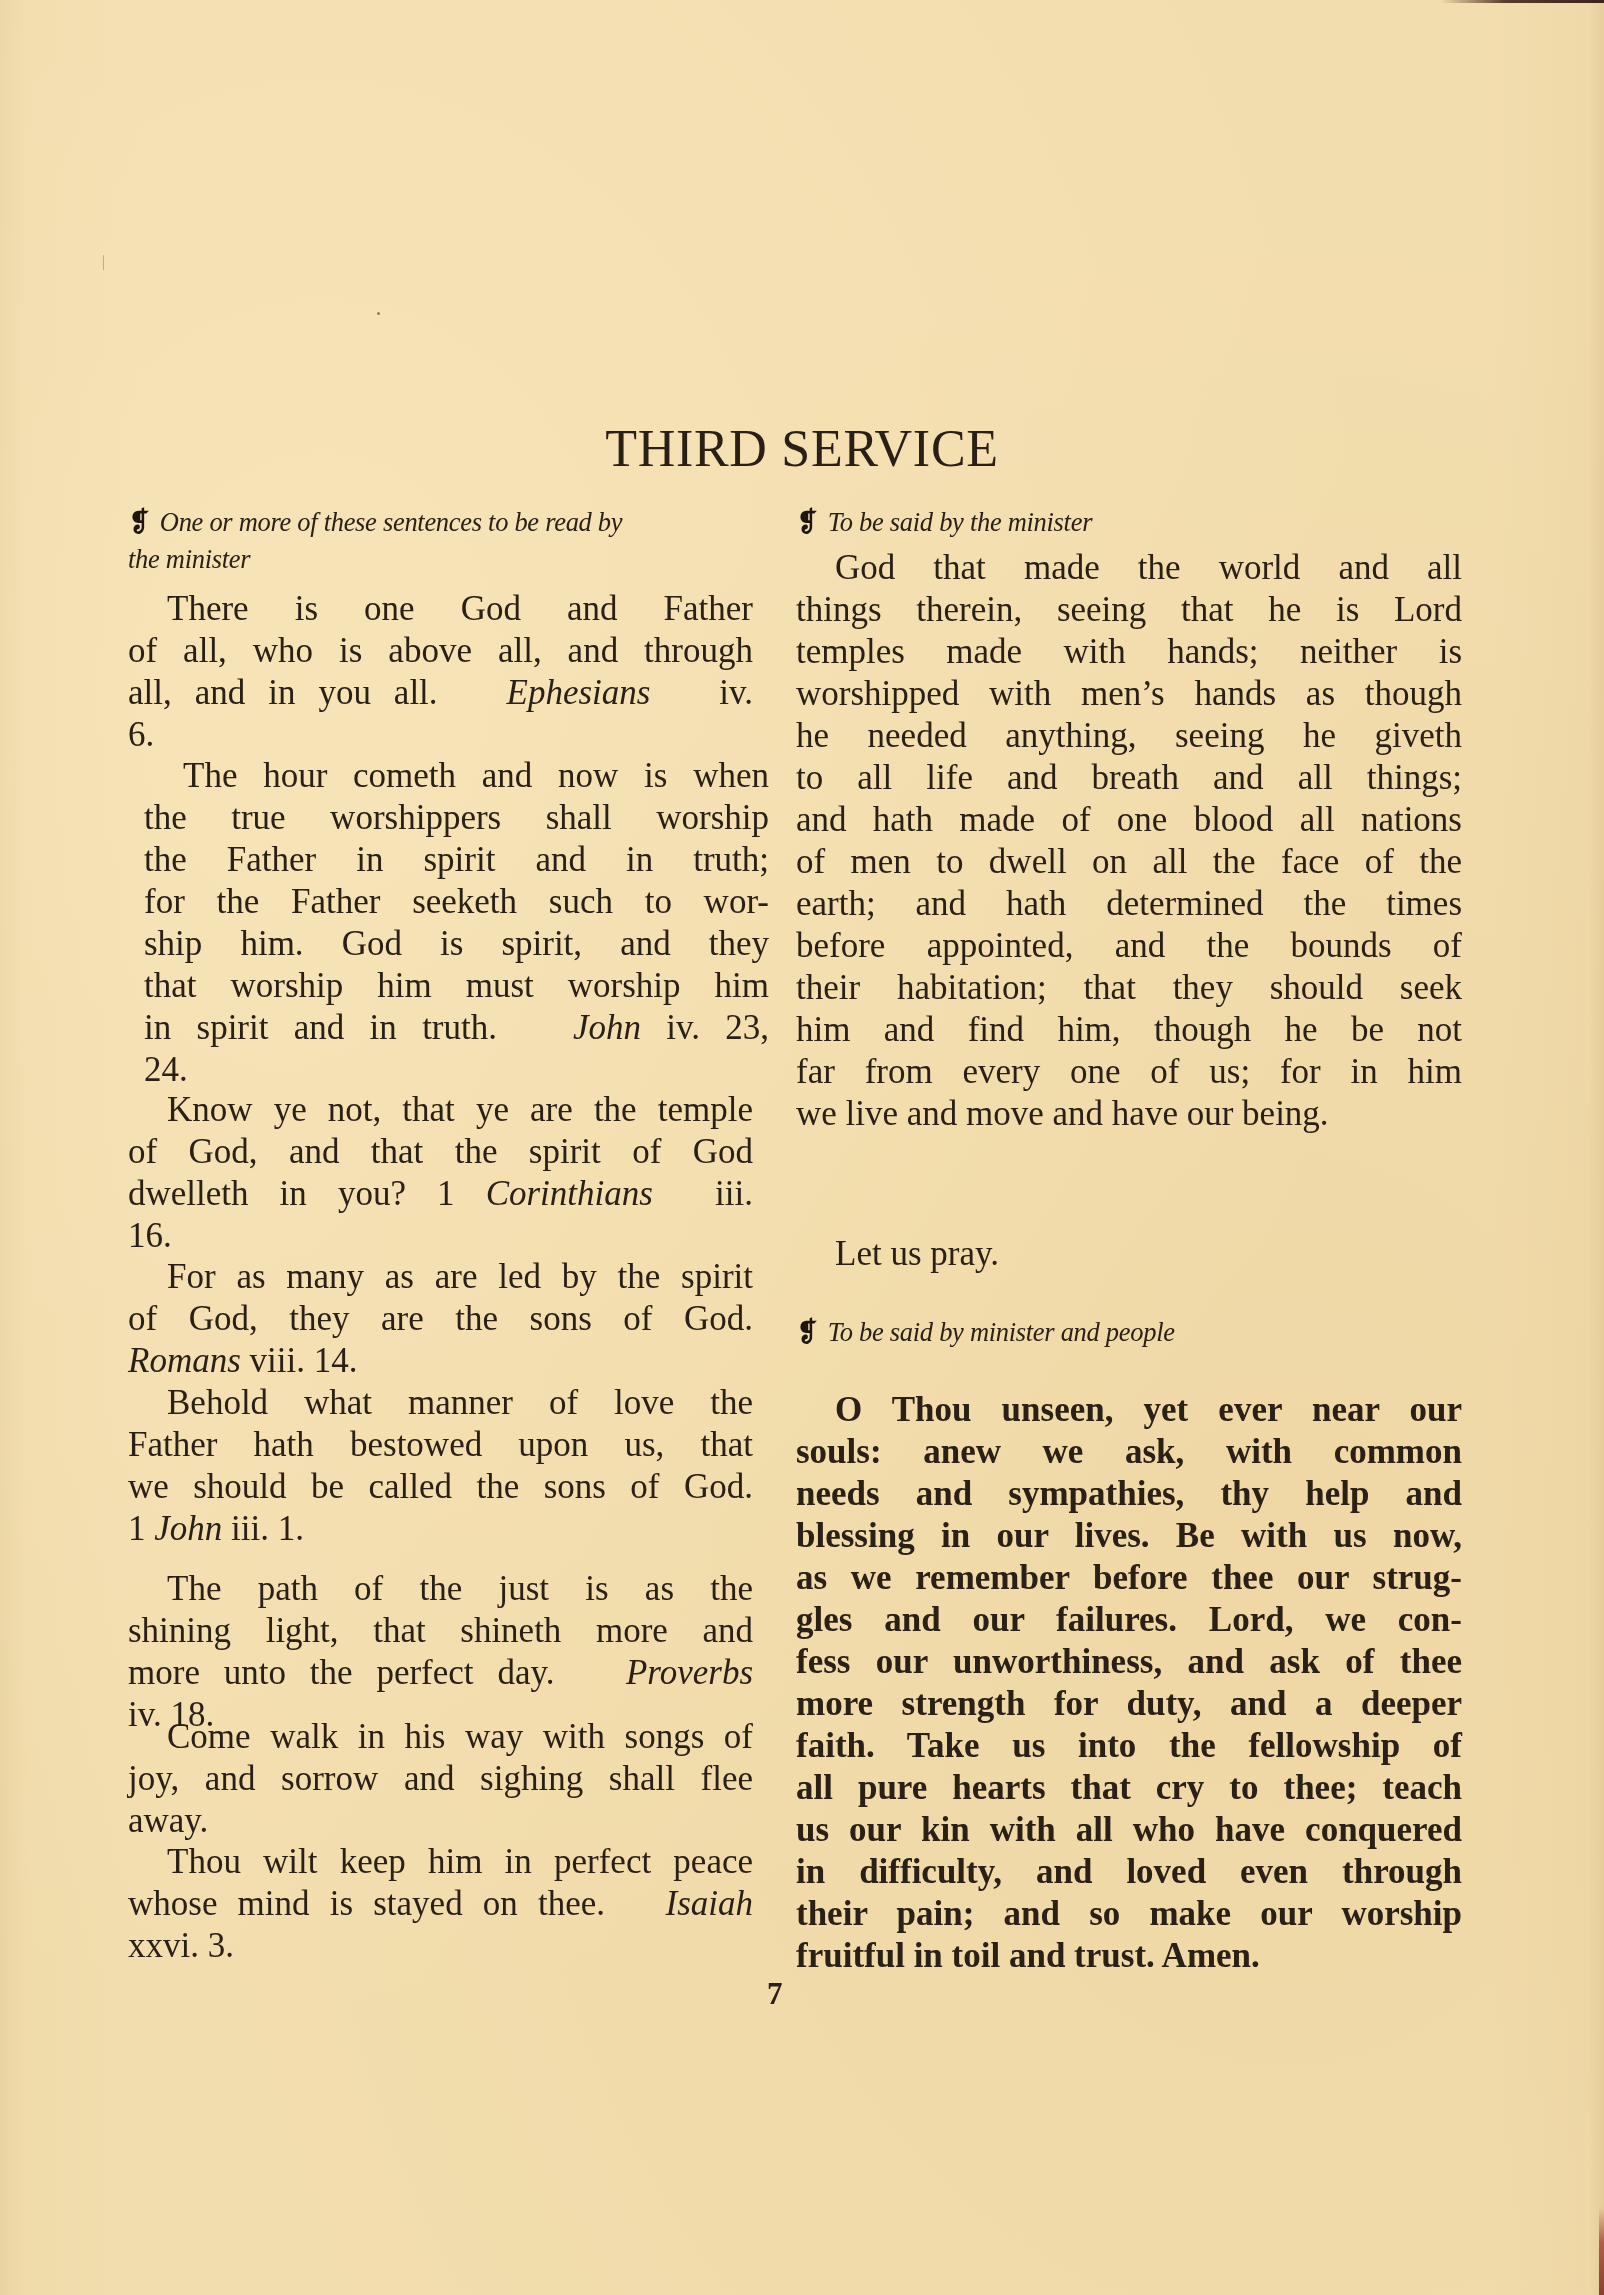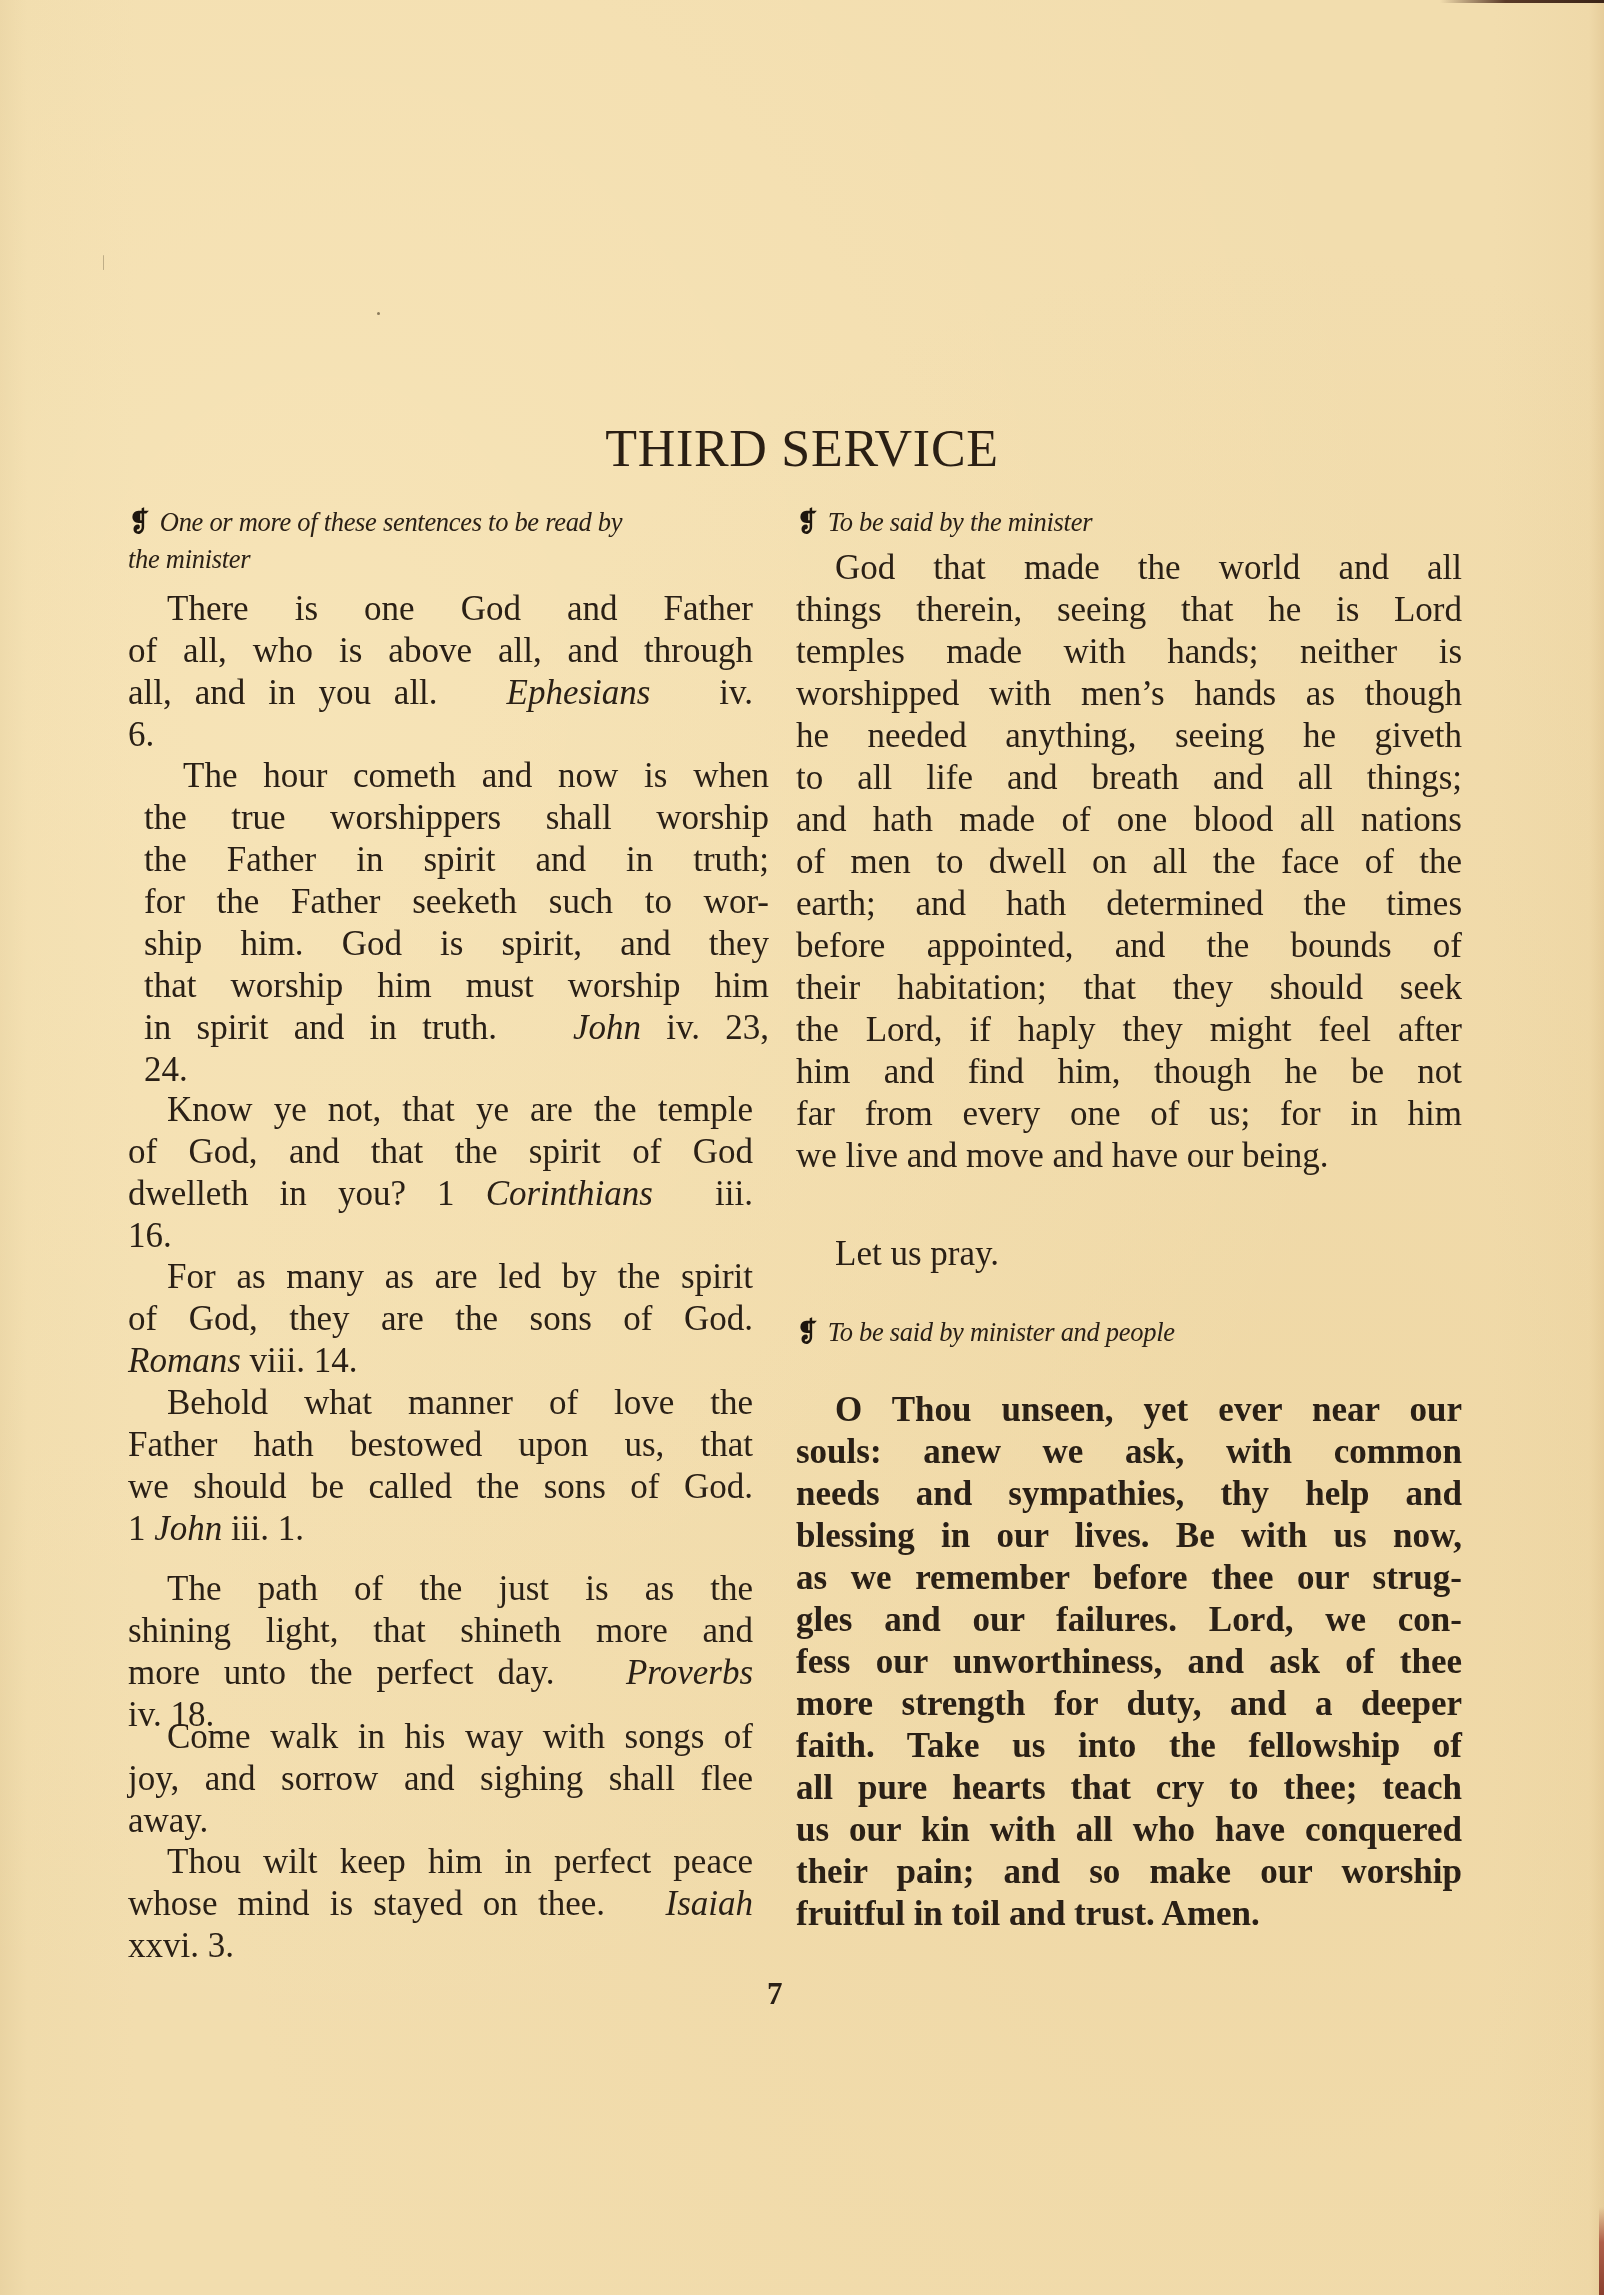--- a/index.html
+++ b/index.html
@@ -198,21 +198,20 @@
     <span class="line">things therein, seeing that he is Lord</span>
     <span class="line">temples made with hands; neither is</span>
     <span class="line">worshipped with men’s hands as though</span>
     <span class="line">he needed anything, seeing he giveth</span>
     <span class="line">to all life and breath and all things;</span>
     <span class="line">and hath made of one blood all nations</span>
     <span class="line">of men to dwell on all the face of the</span>
     <span class="line">earth; and hath determined the times</span>
     <span class="line">before appointed, and the bounds of</span>
     <span class="line">their habitation; that they should seek</span>
-    <span class="line">the Lord, if haply they might feel after</span>
     <span class="line">him and find him, though he be not</span>
     <span class="line">far from every one of us; for in him</span>
     <span class="line last">we live and move and have our being.</span>
   </div>
 
   <div class="block para" style="top:1233px;left:0;width:666px;">
     <span class="line indent last">Let us pray.</span>
   </div>
 
   <div class="block rubric" style="top:1302px;left:0;width:666px;">
@@ -224,19 +223,20 @@
     <span class="line">souls: anew we ask, with common</span>
     <span class="line">needs and sympathies, thy help and</span>
     <span class="line">blessing in our lives. Be with us now,</span>
     <span class="line">as we remember before thee our strug-</span>
     <span class="line">gles and our failures. Lord, we con-</span>
     <span class="line">fess our unworthiness, and ask of thee</span>
     <span class="line">more strength for duty, and a deeper</span>
     <span class="line">faith. Take us into the fellowship of</span>
     <span class="line">all pure hearts that cry to thee; teach</span>
     <span class="line">us our kin with all who have conquered</span>
+    <span class="line">in difficulty, and loved even through</span>
     <span class="line">their pain; and so make our worship</span>
     <span class="line last">fruitful in toil and trust. Amen.</span>
   </div>
 </div>
 
 <div class="page-number">7</div>
 
 
 </body></html>

